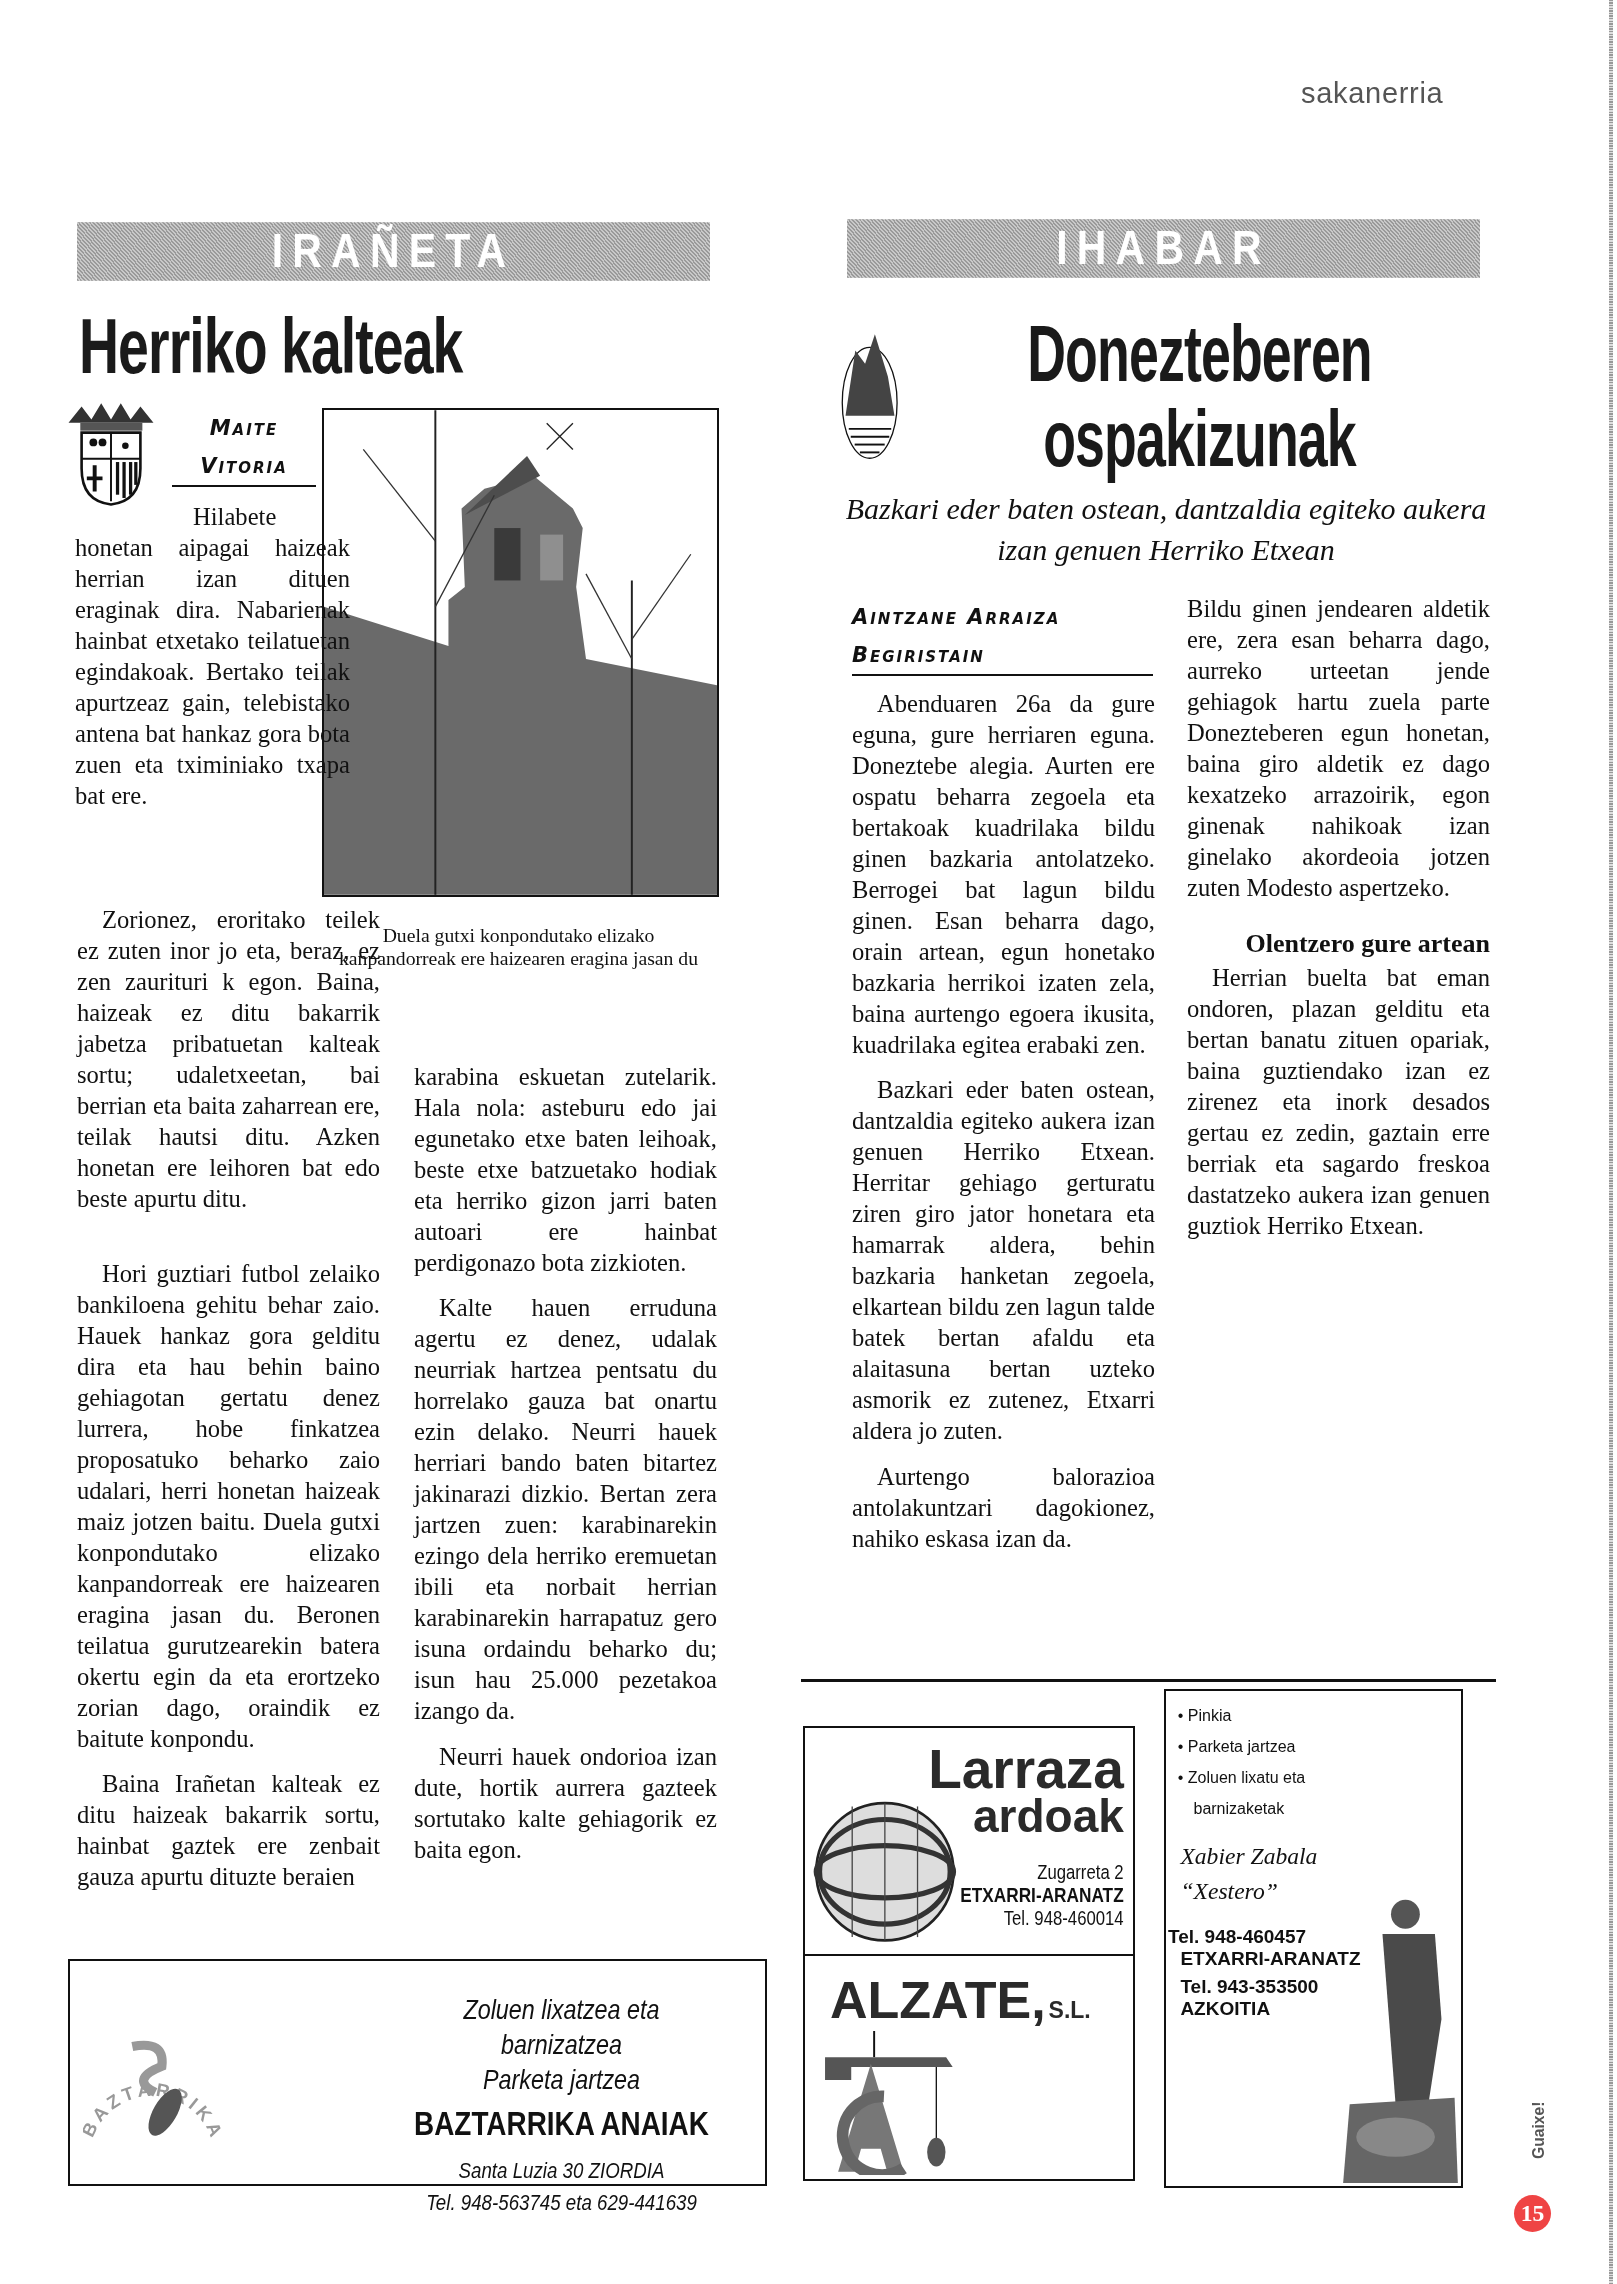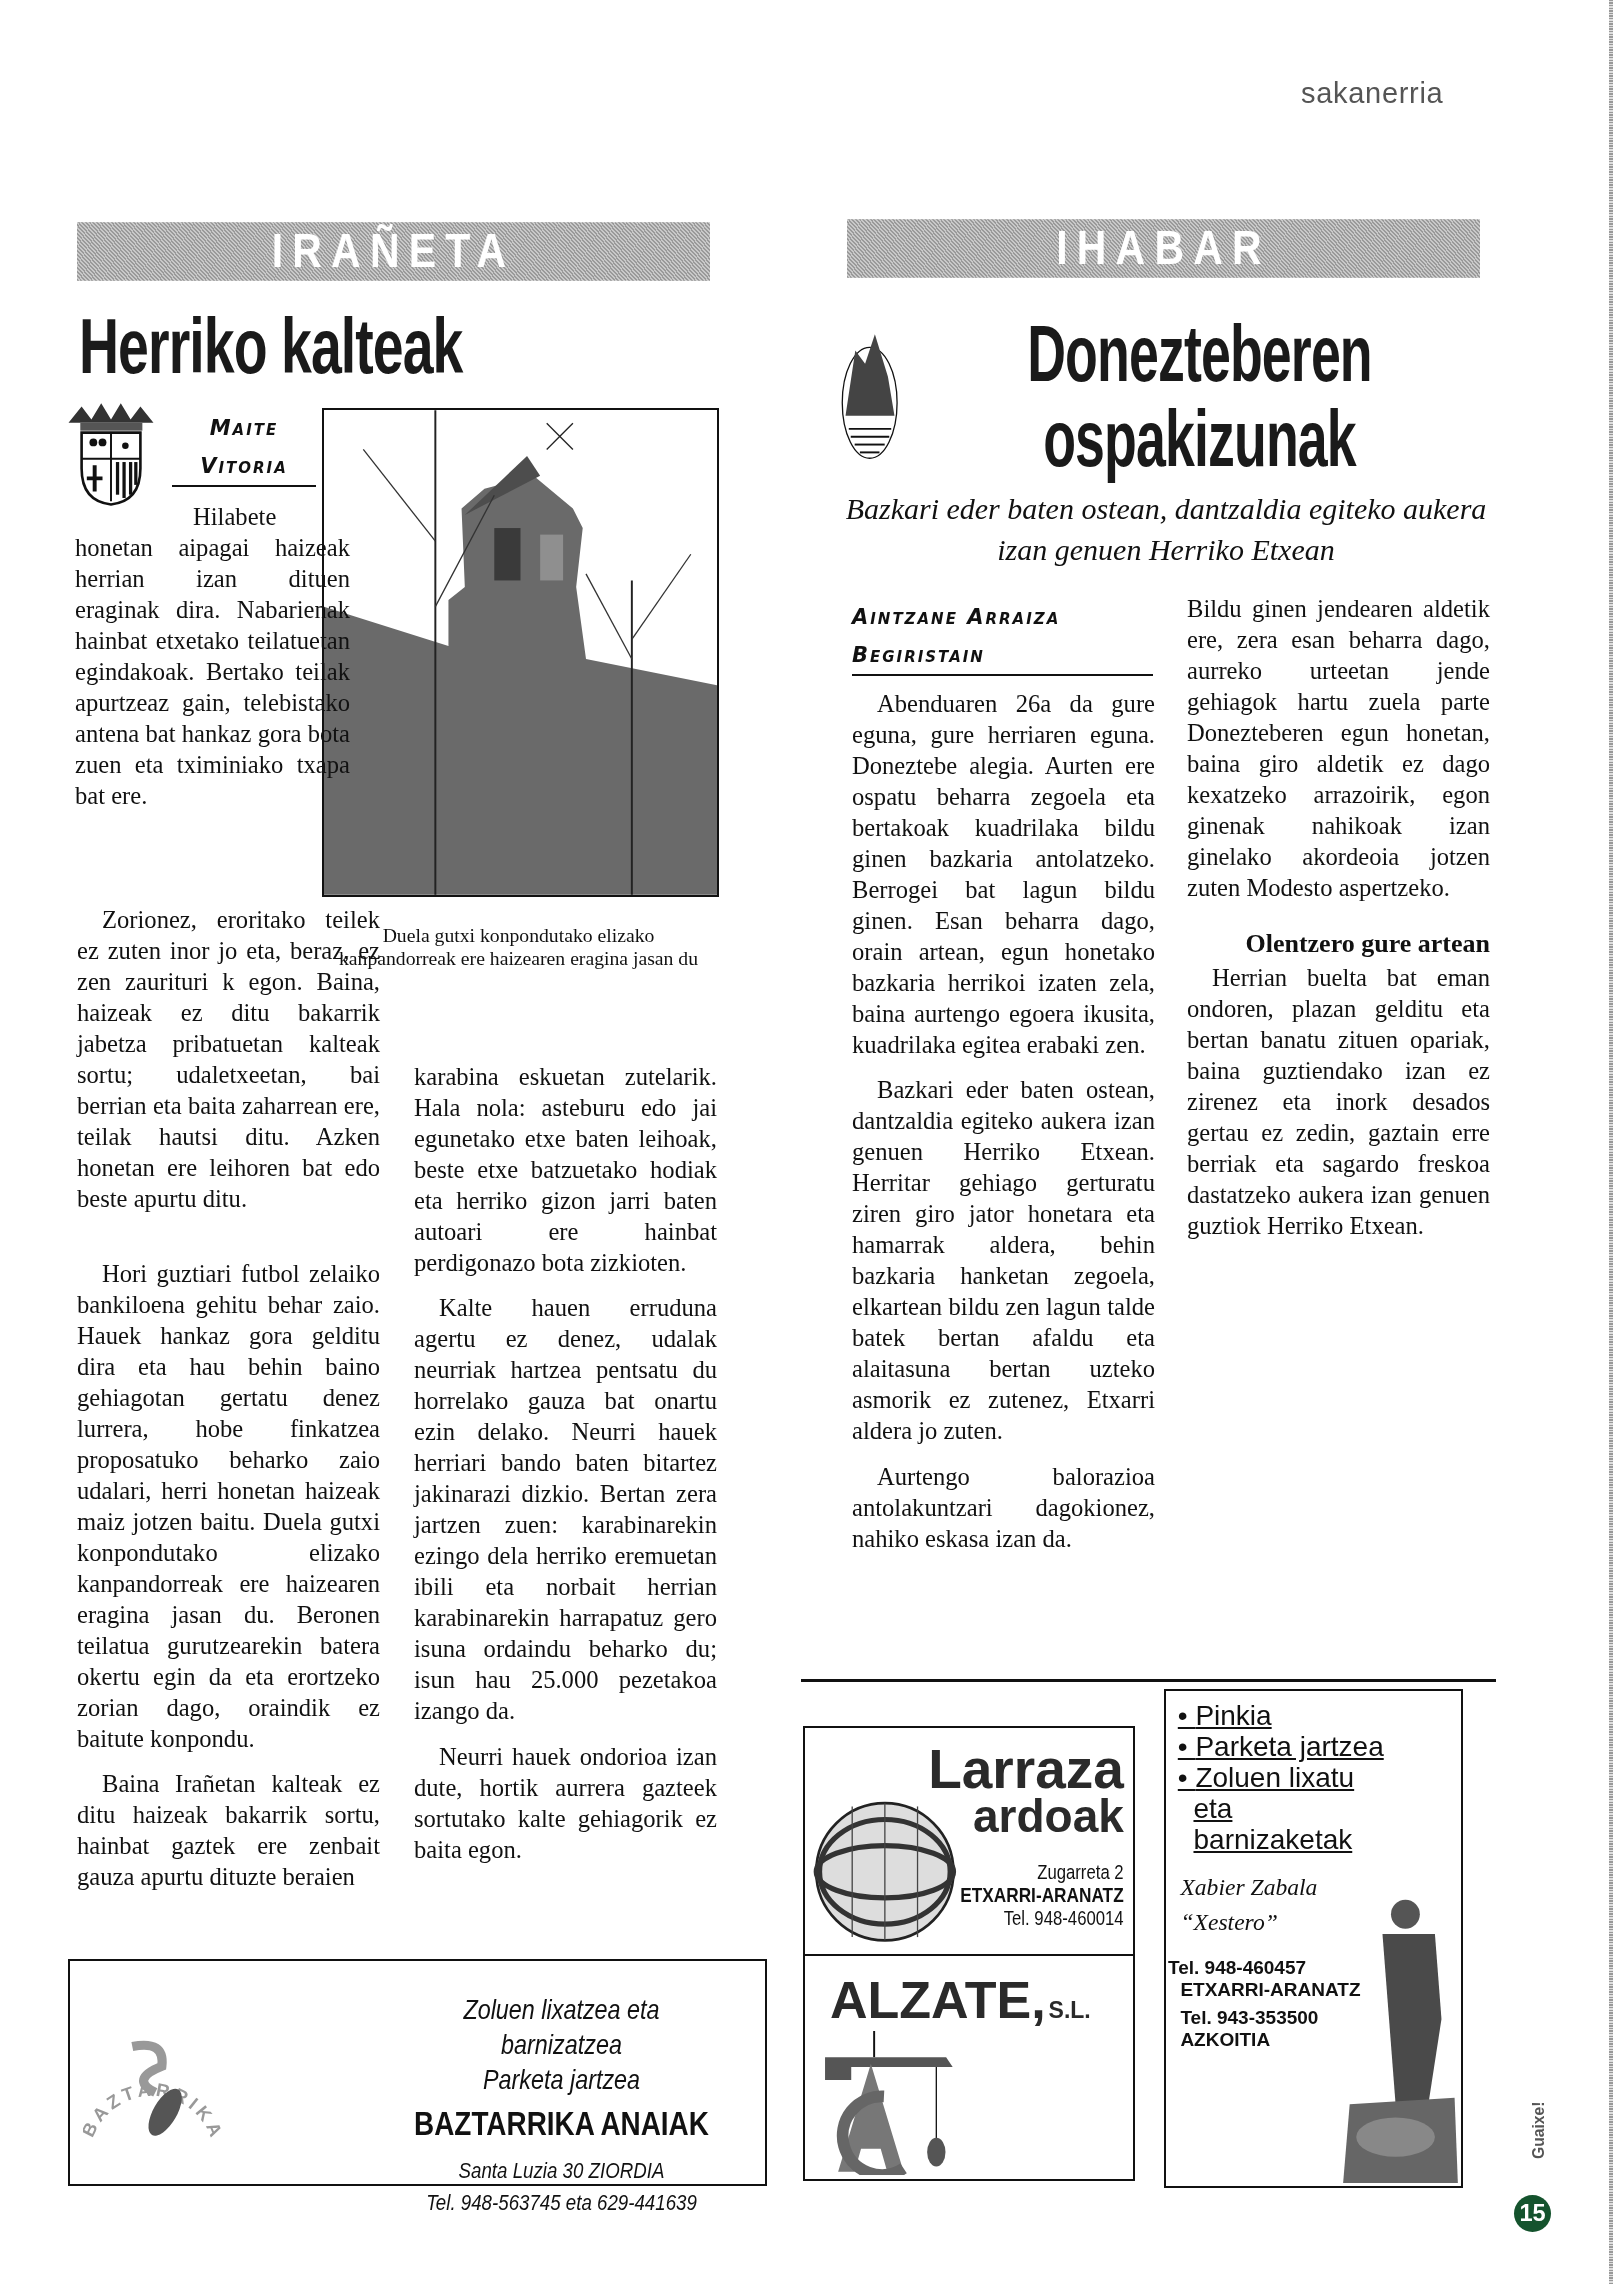--- a/index.html
+++ b/index.html
@@ -26,22 +26,22 @@
   .col p.noindent { text-indent:0; }
   .caption { font-size:19.7px; line-height:23px; text-align:center; }
   .photo { border:2px solid #111;
            background:
              linear-gradient(180deg, #fff 0 35%, transparent 35%),
              repeating-linear-gradient(60deg,#666 0 1.3px,#8a8a8a 1.3px 3.3px); }
   .lede { font-style:italic; font-size:30px; line-height:41px; text-align:center; }
   .subhead { font-weight:bold; font-size:26px; line-height:33px; text-align:right; }
   .ad { border:2px solid #111; background:#fff; font-family:"Liberation Sans", sans-serif; }
   .rule { border-top:3.3px solid #111; }
-  .page-num { width:37px; height:37px; border-radius:50%; background:#14532d; color:#fff;
-              font-family:Liberation Sans, sans-serif; font-weight:bold; font-size:23.6px;
+  .page-num { width:37px; height:37px; border-radius:50%; background:#ef4444; color:#fff;
+              font-family:Liberation Serif, serif; font-weight:bold; font-size:23.6px;
               display:flex; align-items:center; justify-content:center; }
 </style>
 </head>
 <body>
 
 <div class="abs right-edge"></div>
 
 <div class="abs section-tag" style="left:1301px; top:77px;">sakanerria</div>
 
 <div class="abs band" style="left:77px; top:226px; width:633px;">
@@ -180,21 +180,21 @@
 
 <div class="abs ad" style="left:1164px; top:1689px; width:295px; height:495px;">
   <div class="abs" style="left:177px; top:197px; width:115px; height:295px;">
     <svg width="115" height="295" viewBox="0 0 175 450">
       <circle cx="95" cy="40" r="22" fill="#555"></circle>
       <path d="M60 70 L140 70 L150 200 L130 330 L80 330 L70 200 Z" fill="#4a4a4a"></path>
       <path d="M10 330 L170 320 L175 450 L0 450 Z" fill="#666"></path>
       <ellipse cx="80" cy="380" rx="60" ry="30" fill="#888"></ellipse>
     </svg>
   </div>
-  <ul style="list-style:none; margin:9.2px 0 0 0; padding:0 0 0 11.8px; font-size:28px; line-height:31px;text-decoration:underline;">
+  <ul style="list-style:none; margin:9.2px 0 0 0; padding:0 0 0 11.8px; font-size:16px; line-height:31px;">
     <li>• <span>Pinkia</span></li>
     <li>• <span>Parketa jartzea</span></li>
     <li style="padding-left:15.7px; text-indent:-15.7px; width:197px;">• <span>Zoluen lixatu eta barnizaketak</span></li>
   </ul>
   <div style="font-family:'Liberation Serif', serif; font-style:italic; font-size:23.6px; line-height:35px; margin:14.4px 0 0 14.4px;">Xabier Zabala</div>
   <div style="font-family:'Liberation Serif', serif; font-style:italic; font-size:23.6px; line-height:35px; margin-left:14.4px;">“Xestero”</div>
   <div style="font-size:19px; font-weight:bold; line-height:22px; margin:17px 0 0 2px;">Tel. 948-460457</div>
   <div style="font-size:19px; font-weight:bold; line-height:22px; margin-left:14.4px;">ETXARRI-ARANATZ</div>
   <div style="font-size:19px; font-weight:bold; line-height:22px; margin:6.6px 0 0 14.4px;">Tel. 943-353500</div>
   <div style="font-size:19px; font-weight:bold; line-height:22px; margin-left:14.4px;">AZKOITIA</div>

